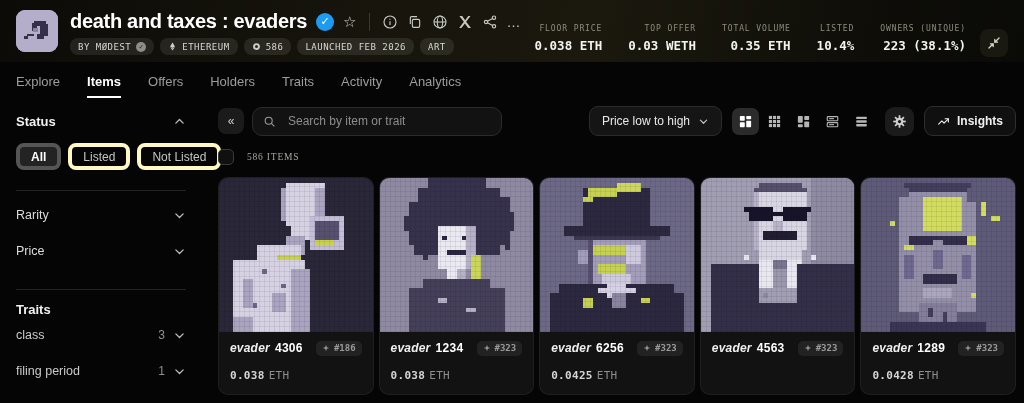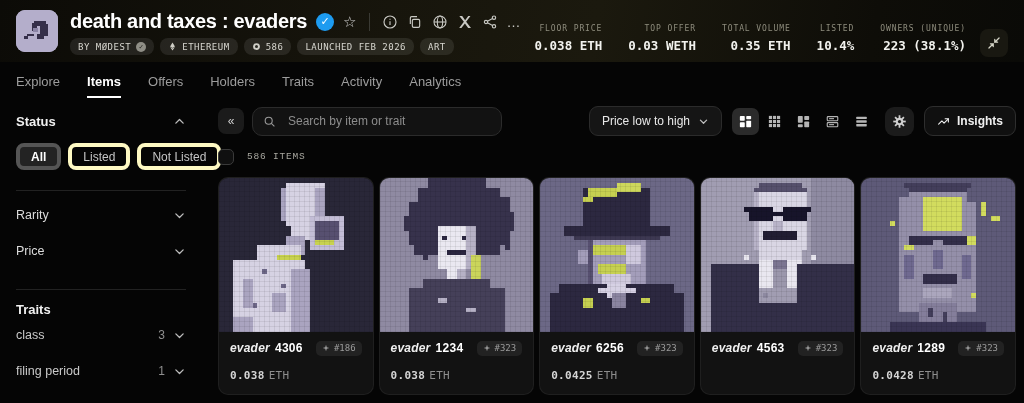--- a/index.html
+++ b/index.html
@@ -129,21 +129,21 @@
   .gear-btn svg { width:15px; height:15px; }
   .insights-btn {
     height:30px; padding:0 12px; border-radius:9px; background:#101010; border:1px solid #2e2e2e;
     display:flex; align-items:center; gap:7px; font-size:12px; font-weight:700; color:#f0f0f0; cursor:pointer; white-space:nowrap;
   }
   .insights-btn svg { width:13px; height:13px; }
 
   .count-row { display:flex; align-items:center; gap:13px; margin-top:12px; height:17px; }
   .checkbox { width:16px; height:16px; border:1.5px solid #3a3a3a; border-radius:5px; background:#101010; cursor:pointer; flex:none; }
   .count-label {
-    font-family:Liberation Mono, monospace;
+    font-family:Liberation Serif, serif;
     font-size:9.5px; letter-spacing:0.8px; color:#a9a8a0;
   }
 
   
   .card-grid { display:grid; grid-template-columns:repeat(5,1fr); gap:5px; margin-top:12px; }
   .card {
     background:#121212; border:1px solid rgba(255,255,255,0.06); border-radius:10px;
     overflow:hidden; cursor:pointer;
   }
   .nft-image { position:relative; width:100%; aspect-ratio:1/1; overflow:hidden; }
@@ -159,21 +159,21 @@
   .name-row { display:flex; align-items:center; justify-content:space-between; }
   .nft-name { display:flex; align-items:baseline; gap:5px; white-space:nowrap; }
   .name-gothic {
     font-family:Liberation Sans, sans-serif; font-style:italic; font-weight:700;
     font-size:12px; color:#efefef; letter-spacing:0.2px;
   }
   .name-num { font-size:12px; font-weight:800; color:#fff; letter-spacing:0.3px; }
   .rank-pill {
     display:flex; align-items:center; gap:4px; background:#222; border-radius:5px;
     padding:2.5px 6px; font-family:"DejaVu Sans Mono","Liberation Mono",monospace;
-    font-size:9px; color:#9b9b9b; flex:none;
+    font-size:9px; color:#9b9b9b; flex:none;font-weight:bold;
   }
   .rank-pill svg { width:8px; height:8px; }
   .price-row { margin-top:13px; font-family:"DejaVu Sans Mono","Liberation Mono",monospace; font-size:11px; letter-spacing:0.3px; }
   .price-val { color:#d5d5d5; font-weight:700; }
   .price-cur { color:#8d8d8d; margin-left:4px; }
 </style>
 </head>
 <body>
 
 <div class="app">

